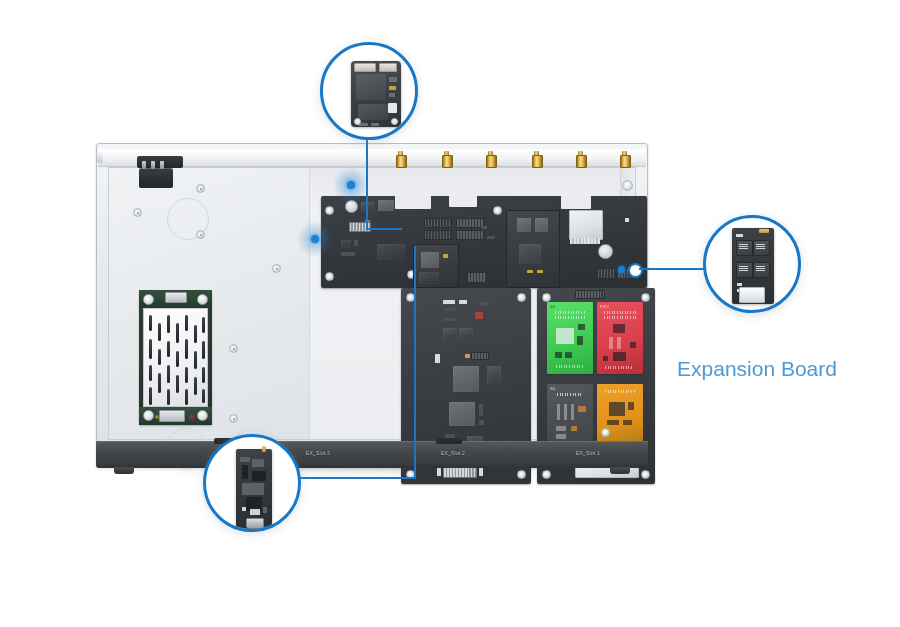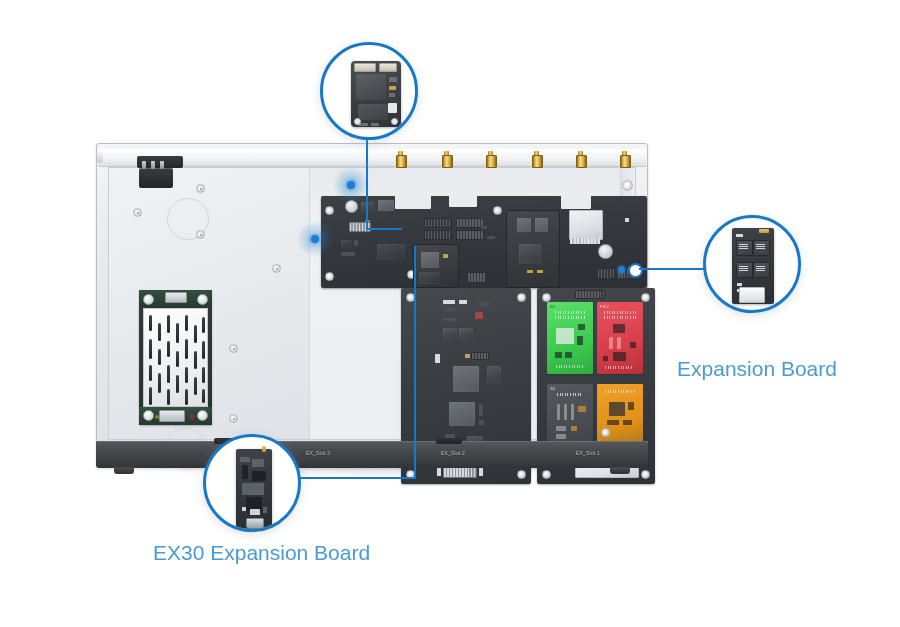--- a/index.html
+++ b/index.html
@@ -682,15 +682,14 @@
         <div class="blk" style="left:16px;top:22px;width:14px;height:10px;"></div>
         <div class="gy" style="left:6px;top:34px;width:22px;height:12px;"></div>
         <div class="blk" style="left:10px;top:48px;width:16px;height:14px;"></div>
         <div class="wt" style="left:6px;bottom:18px;width:4px;height:4px;"></div>
         <div class="wt" style="left:14px;bottom:14px;width:10px;height:6px;"></div>
         <div class="gy" style="right:5px;bottom:16px;width:4px;height:6px;"></div>
         <div class="usb"></div>
       </div>
     </div>
   </div>
-  <div class="label" style="left:153px;top:540px;">EX30 Expansion Board</div>
 
 </div>
 
 </body></html>

